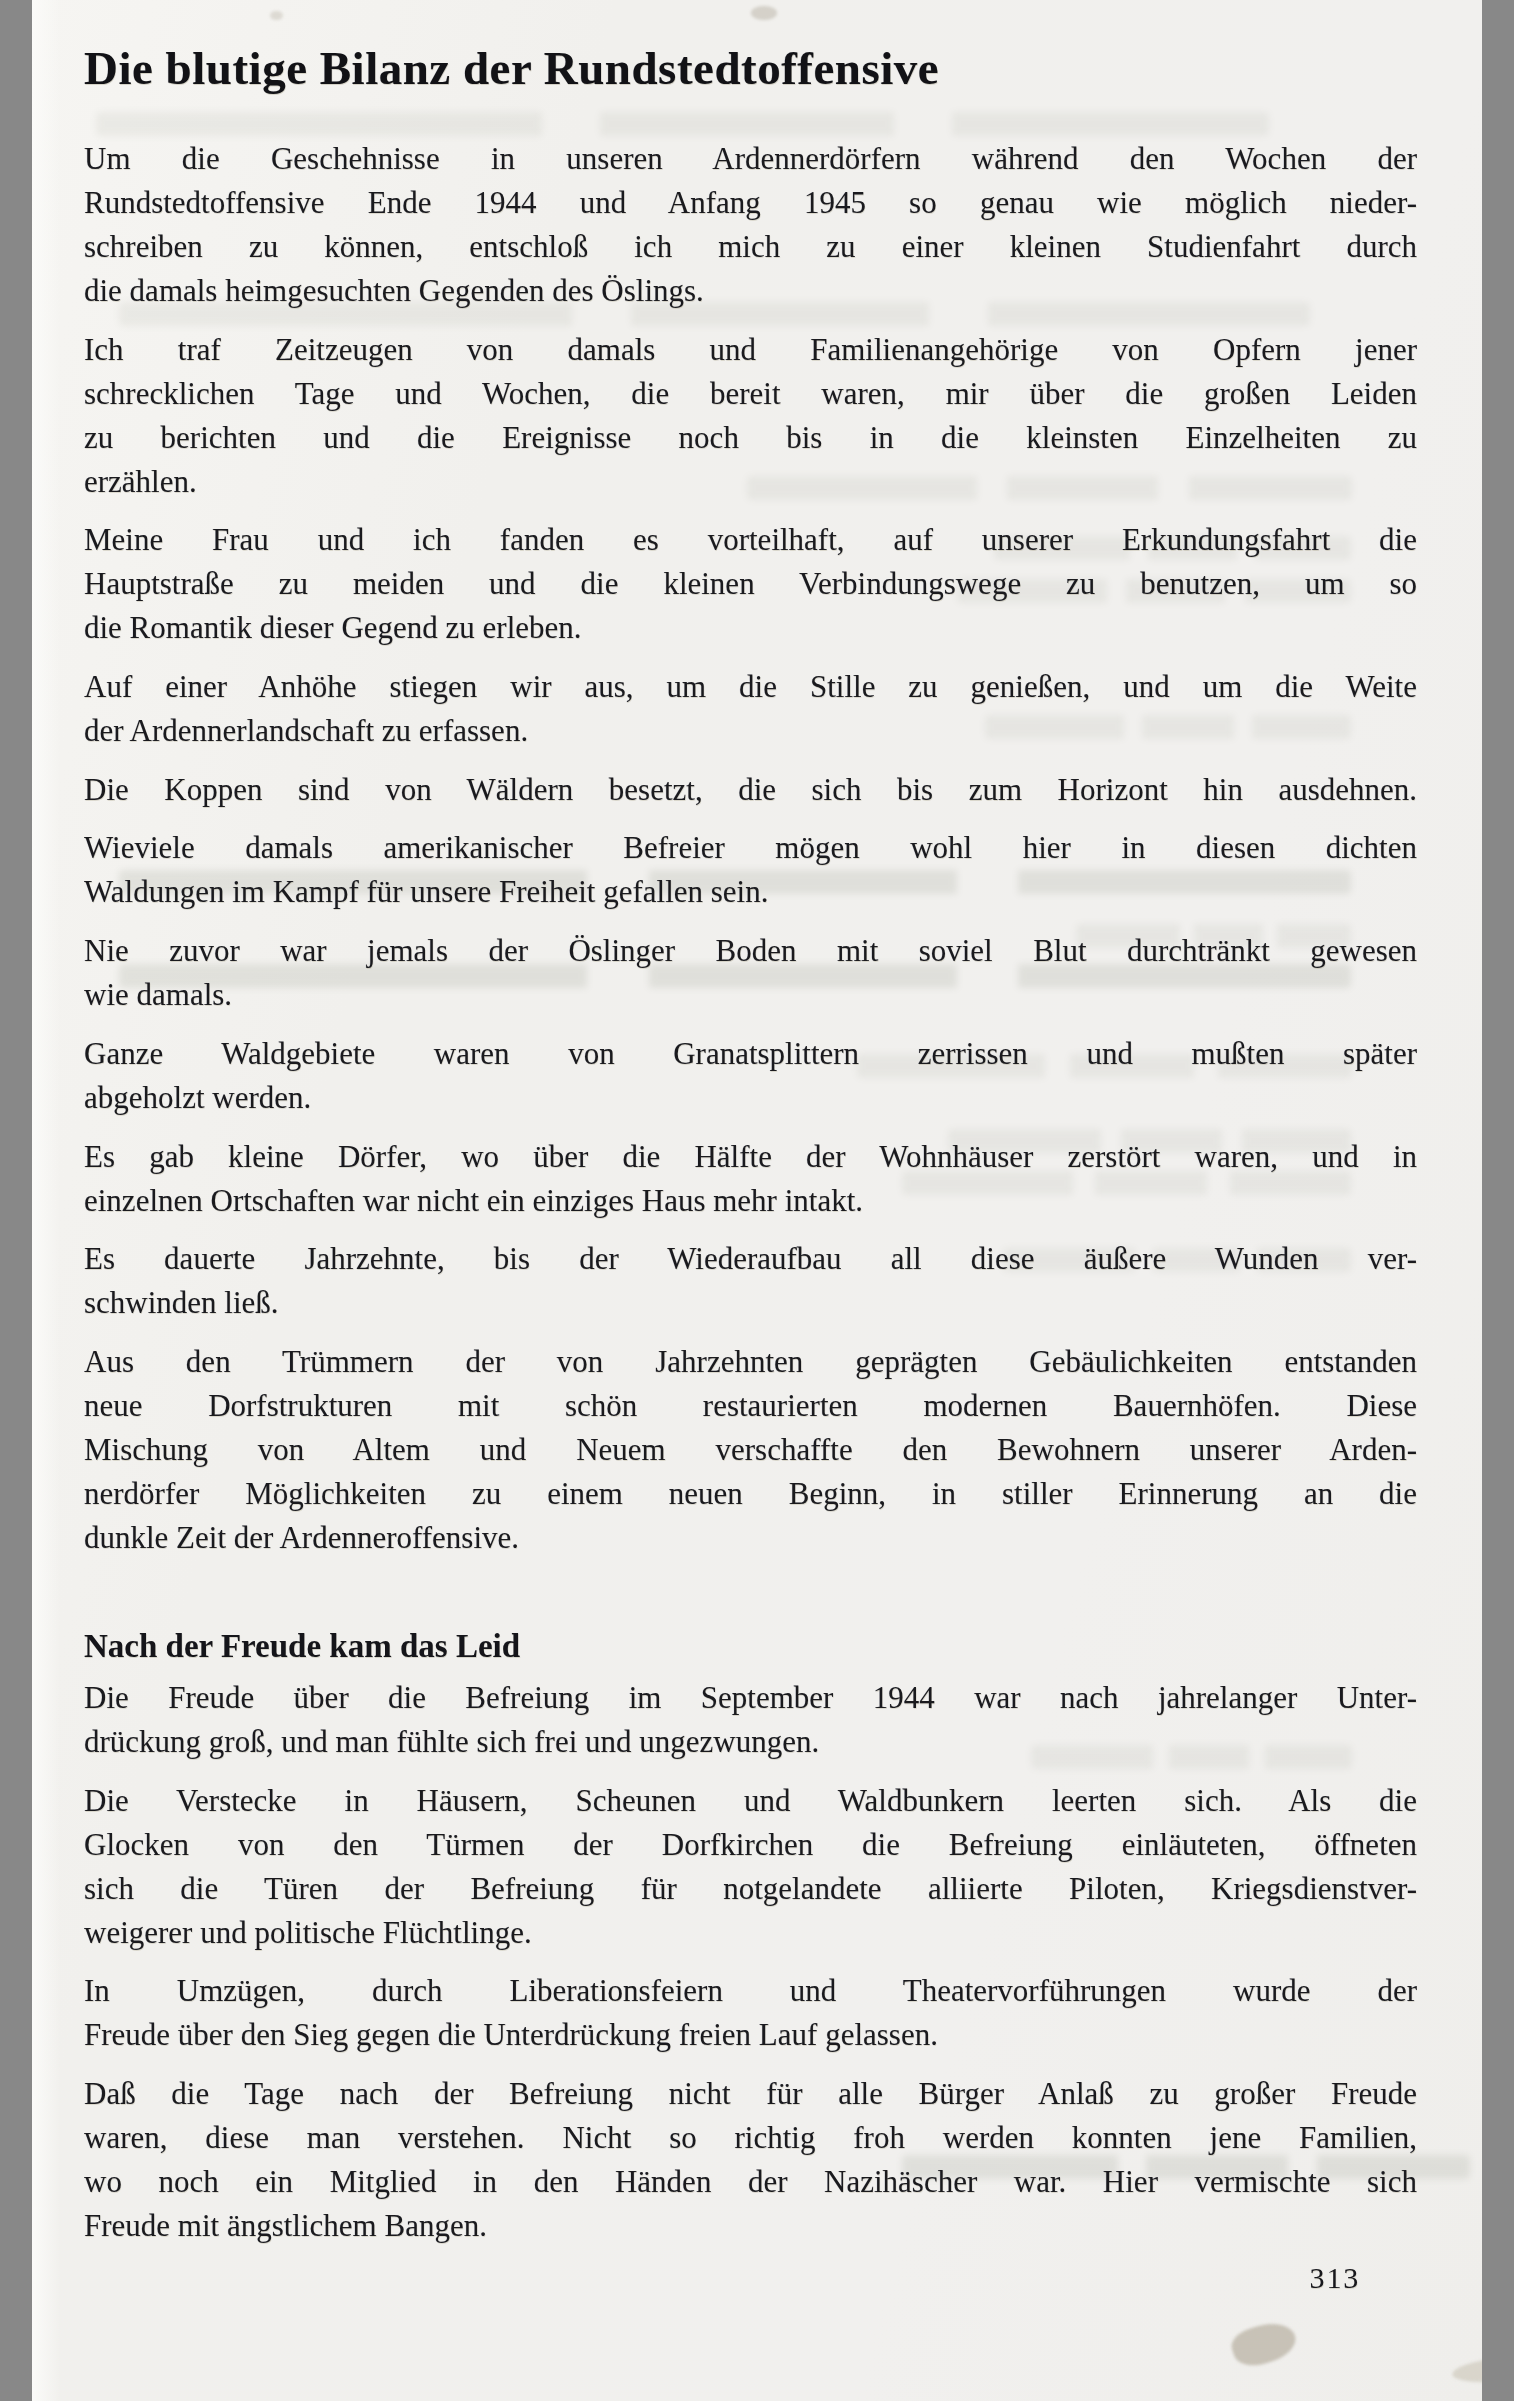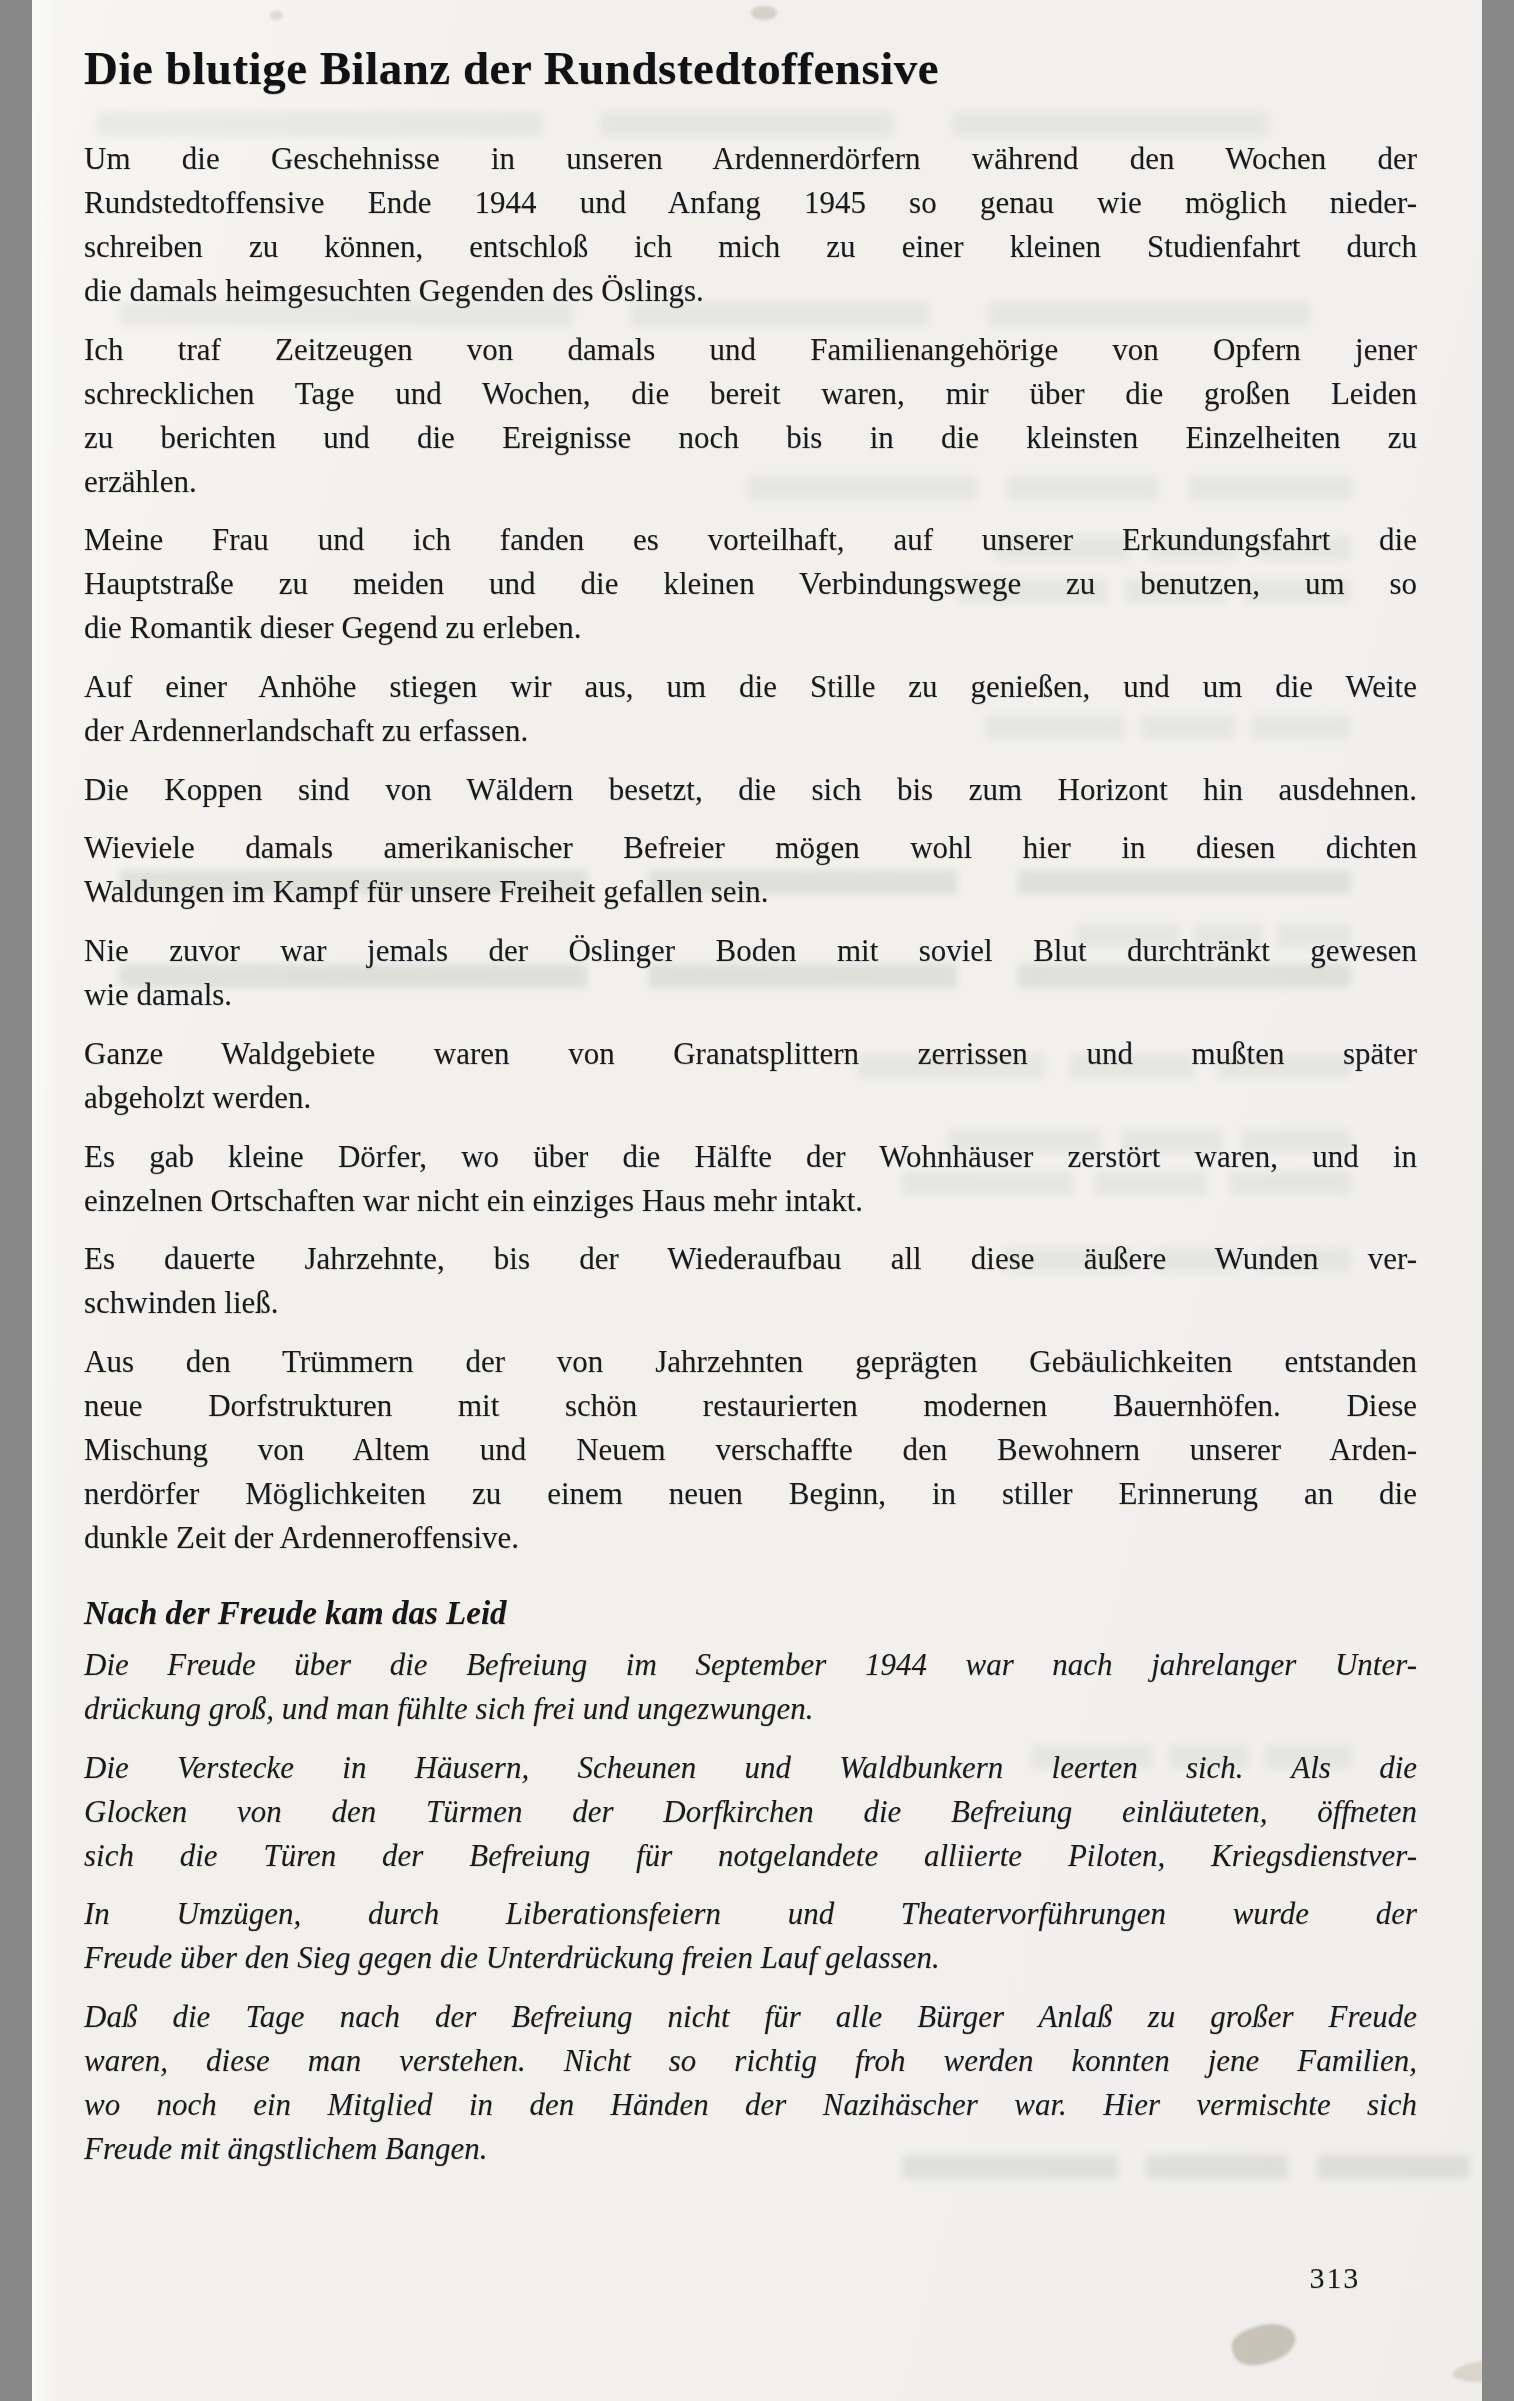--- a/index.html
+++ b/index.html
@@ -23,21 +23,21 @@
     margin:0 0 40px 0;
     font-size:47px; line-height:57px; font-weight:700;
     letter-spacing:0.5px; color:#121216;
     text-shadow:0.5px 0.5px 0 rgba(70,60,10,.18), -0.5px -0.5px 0 rgba(10,20,70,.14);
   }
   h2.subheading {
     margin:0 0 9.2px 0;
     font-size:33px; line-height:42px; font-weight:700; color:#15151a;
     text-shadow:0.5px 0.5px 0 rgba(70,60,10,.16);
   }
-  section + section { margin-top:32px;font-style:italic; }
+  section + section { margin-top:65px; }
   .para { margin:0 0 14.7px 0; }
   .line {
     height:44px; line-height:44px; overflow:hidden;
     font-size:31px;
     text-align:justify; text-align-last:justify;
     text-shadow:0.5px 0.5px 0 rgba(80,65,0,.14), -0.5px -0.5px 0 rgba(0,25,90,.12);
     white-space:normal;
   }
   .line.last { text-align-last:left; }
   .page-number {
@@ -140,20 +140,21 @@
         <section>
           <h2 class="subheading">Nach der Freude kam das Leid</h2>
           <div class="para">
             <div class="line">Die Freude über die Befreiung im September 1944 war nach jahrelanger Unter-</div>
             <div class="line last">drückung groß, und man fühlte sich frei und ungezwungen.</div>
           </div>
           <div class="para">
             <div class="line">Die Verstecke in Häusern, Scheunen und Waldbunkern leerten sich. Als die</div>
             <div class="line">Glocken von den Türmen der Dorfkirchen die Befreiung einläuteten, öffneten</div>
             <div class="line">sich die Türen der Befreiung für notgelandete alliierte Piloten, Kriegsdienstver-</div>
+            <div class="line last">weigerer und politische Flüchtlinge.</div>
           </div>
           <div class="para">
             <div class="line">In Umzügen, durch Liberationsfeiern und Theatervorführungen wurde der</div>
             <div class="line last">Freude über den Sieg gegen die Unterdrückung freien Lauf gelassen.</div>
           </div>
           <div class="para">
             <div class="line">Daß die Tage nach der Befreiung nicht für alle Bürger Anlaß zu großer Freude</div>
             <div class="line">waren, diese man verstehen. Nicht so richtig froh werden konnten jene Familien,</div>
             <div class="line">wo noch ein Mitglied in den Händen der Nazihäscher war. Hier vermischte sich</div>
             <div class="line last">Freude mit ängstlichem Bangen.</div>

